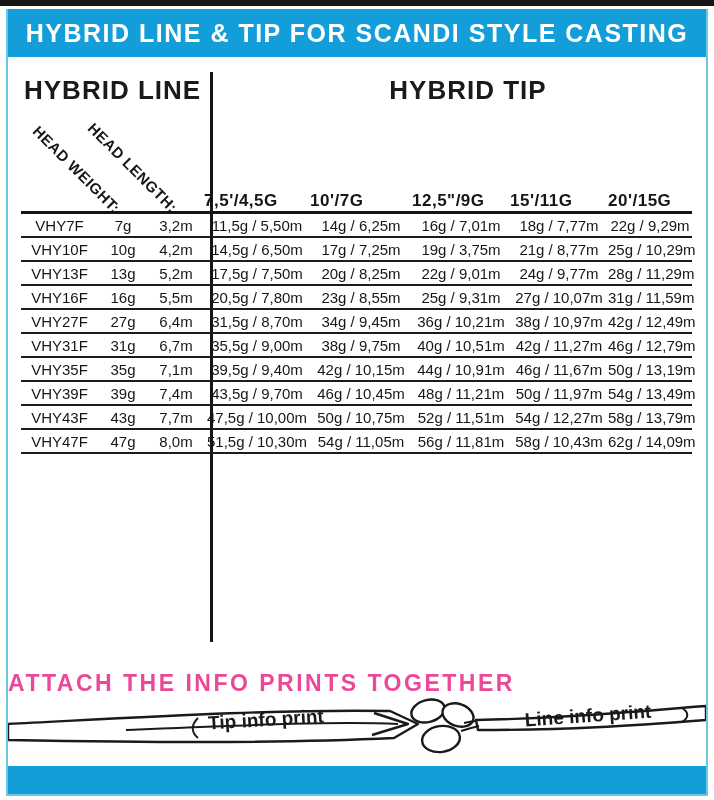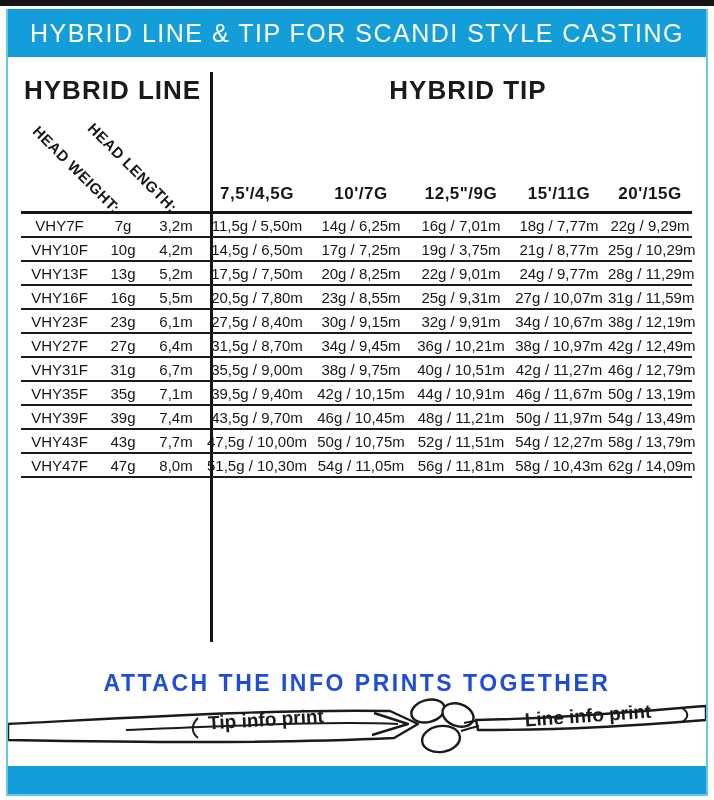--- a/index.html
+++ b/index.html
@@ -7,49 +7,49 @@
   .page { position:relative; width:714px; height:800px; overflow:hidden; background:#fff; }
 
   .topbar { position:absolute; top:0; left:0; width:714px; height:6px; background:#151515; }
 
   .frame { position:absolute; top:9px; left:6px; right:6px; bottom:4px;
            border-left:2px solid #6cc6e8; border-right:2px solid #6cc6e8; border-bottom:2px solid #6cc6e8;
            display:flex; flex-direction:column; background:#fff; }
 
   .banner { height:48px; flex:0 0 48px; background:#149ed9; color:#fff;
             display:flex; align-items:center; justify-content:center;
-            font-weight:normal; font-size:25px; letter-spacing:1.5px; white-space:nowrap; }
+            font-weight:bold; font-size:25px; letter-spacing:1.5px; white-space:nowrap; }
 
   .content { position:relative; flex:1 1 auto; }
 
   .section-title { position:absolute; font-weight:bold; font-size:26px; letter-spacing:1px; color:#1a1a1a; white-space:nowrap; }
   .line-title { left:16px; top:18px; }
   .tip-title  { left:202px; right:0; top:18px; text-align:center;margin-left:20px; }
 
   .diag { position:absolute; font-weight:bold; font-size:15px; letter-spacing:0.5px; white-space:nowrap;
           transform-origin:0 100%; transform:rotate(45deg); height:18px; line-height:18px; }
   .diag-weight { left:21px; top:60px; }
   .diag-length { left:76px; top:57px; }
 
   .vdivider { position:absolute; left:202px; top:15px; width:2.5px; height:570px; background:#151515; }
 
   .grid-row { display:grid; grid-template-columns:77px 50px 56px 106px 102px 98px 98px 1fr; }
 
   .thead { position:absolute; left:13px; right:14px; top:121px; height:36px;
            border-bottom:3px solid #151515; align-items:end; }
-  .tip-col-hdr { font-weight:bold; font-size:17px; letter-spacing:0.5px; text-align:center; padding-bottom:7px; white-space:nowrap; }
+  .tip-col-hdr { font-weight:bold; font-size:17px; letter-spacing:0.5px; text-align:left; padding-bottom:0; white-space:nowrap; }
   .hdr-tips { display:contents; }
 
   .tbody { position:absolute; left:13px; right:14px; top:157px; }
   .table-row { height:24px; border-bottom:2px solid #1c1c1c; align-items:center; }
   .table-row .cell { text-align:center; font-size:15px; white-space:nowrap; }
   .cell-model { font-size:15px; }
 
-  .footer-heading { position:absolute; left:0; right:0; top:613px; text-align:center;
-                    font-weight:bold; font-size:23px; letter-spacing:2.5px; color:#1d4ed8; white-space:nowrap; }
+  .footer-heading { position:absolute; left:0; right:0; top:613px; 
+                    font-weight:bold; font-size:23px; letter-spacing:2.5px; color:#ec4899; white-space:nowrap; }
 
   .knot-svg { position:absolute; left:0; top:640px; width:100%; height:68px; }
 
   .rope-label { position:absolute; font-weight:bold; font-size:19px; color:#1a1a1a; white-space:nowrap; }
   .tip-label  { left:178px; top:652px; width:160px; text-align:center; transform:rotate(-3.5deg); }
   .line-label { left:500px; top:648px; width:160px; text-align:center; transform:rotate(-4deg); }
 
   .bottombar { height:28px; flex:0 0 28px; background:#149ed9; }
 </style>
 </head>
@@ -134,30 +134,20 @@
             <div class="cell">16g</div>
             <div class="cell">5,5m</div>
             <div class="cell">20,5g / 7,80m</div>
             <div class="cell">23g / 8,55m</div>
             <div class="cell">25g / 9,31m</div>
             <div class="cell">27g / 10,07m</div>
             <div class="cell">31g / 11,59m</div>
           </div>
 
 
-          <div class="grid-row table-row">
-            <div class="cell cell-model">VHY23F</div>
-            <div class="cell">23g</div>
-            <div class="cell">6,1m</div>
-            <div class="cell">27,5g / 8,40m</div>
-            <div class="cell">30g / 9,15m</div>
-            <div class="cell">32g / 9,91m</div>
-            <div class="cell">34g / 10,67m</div>
-            <div class="cell">38g / 12,19m</div>
-          </div>
 
           <div class="grid-row table-row">
             <div class="cell cell-model">VHY27F</div>
             <div class="cell">27g</div>
             <div class="cell">6,4m</div>
             <div class="cell">31,5g / 8,70m</div>
             <div class="cell">34g / 9,45m</div>
             <div class="cell">36g / 10,21m</div>
             <div class="cell">38g / 10,97m</div>
             <div class="cell">42g / 12,49m</div>

